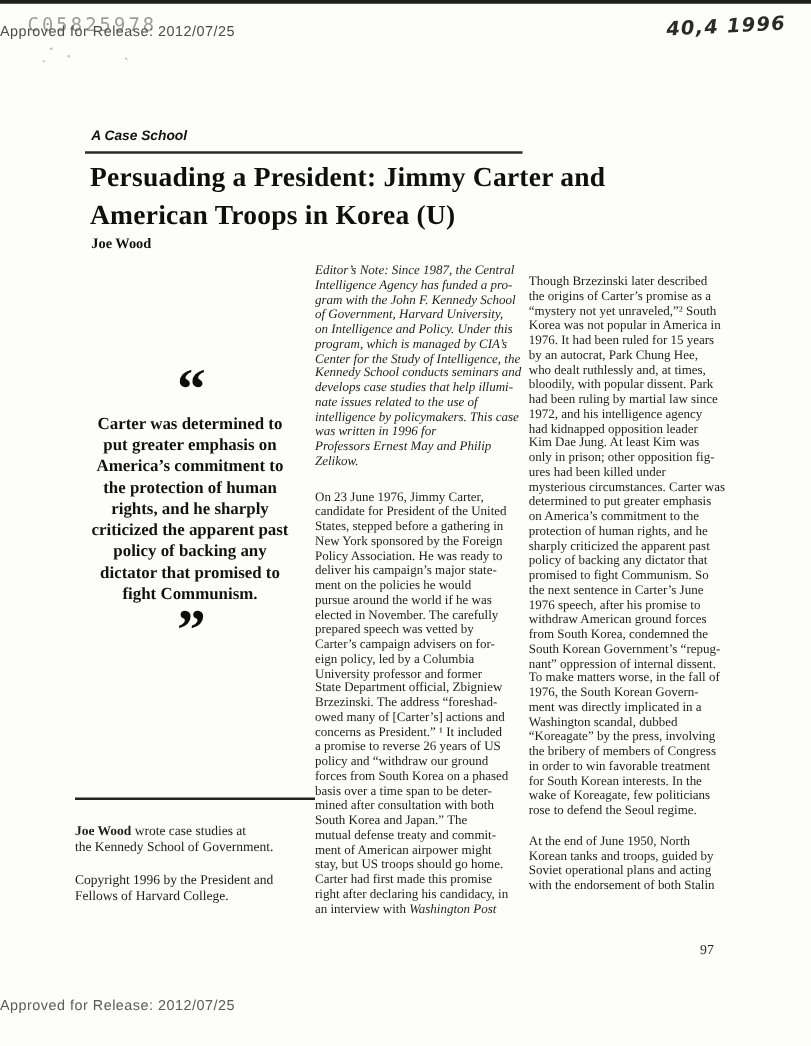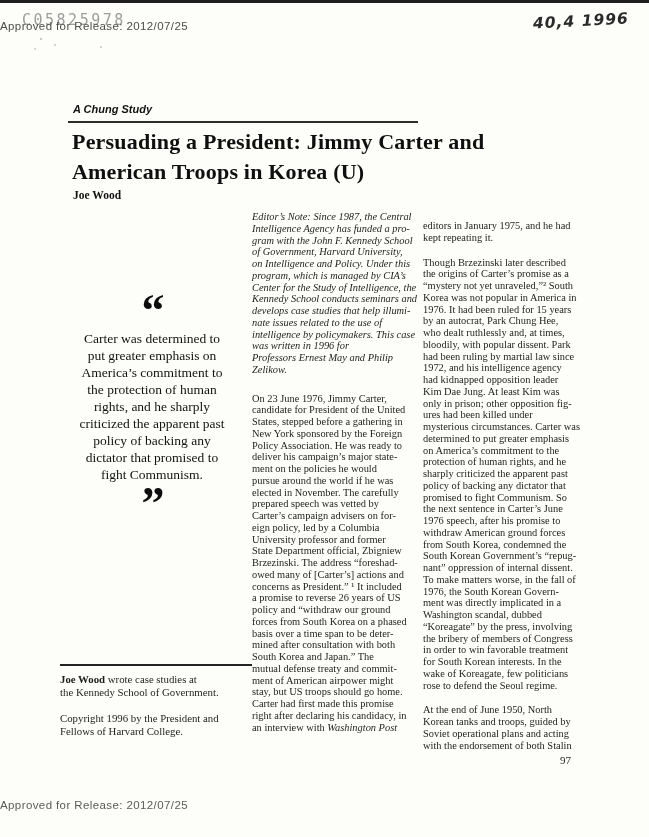--- a/index.html
+++ b/index.html
@@ -98,21 +98,21 @@
   .pq-mark {
     font-weight: bold;
     font-size: 46px;
     line-height: 36px;
     height: 36px;
     color: #0d0d0d;
     letter-spacing: -2px;
   }
   .pq-close { margin-top: 3px; }
   .pq-text {
-    font-weight: normal;
+    font-weight: bold;
     font-size: 13.5px;
     line-height: 17px;
     color: #121212;
     white-space: pre-line;
     margin-top: 1px;
   }
   .col {
     position: absolute;
     font-size: 10.4px;
     line-height: 11.75px;
@@ -121,24 +121,24 @@
   .col p {
     margin: 0 0 13px 0;
     white-space: pre-line;
   }
   .col-middle { left: 252px; top: 211px; width: 178px; }
   .col-right  { left: 423px; top: 220px; width: 190px; }
   .editors-note { font-style: italic; margin-bottom: 17px !important; }
   .ital { font-style: italic; margin-top: 19px; }
   .footer-bio {
     position: absolute;
-    left: 60px; top: 664px;
+    left: 60px; top: 638px;
     width: 192px;
     border-top: 2px solid #232323;
-    padding-top: 7px;
+    padding-top: 19px;
     font-size: 10.8px;
     line-height: 13px;
     color: #1d1d1d;
   }
   .footer-bio p { margin: 0 0 13px 0; white-space: pre-line; }
   .page-number {
     position: absolute;
     left: 560px; top: 754px;
     font-size: 11px;
     color: #2a2a2a;
@@ -148,21 +148,21 @@
 <body>
 
 <div class="page">
   <div class="scan-top-edge"></div>
 
   <div class="doc-number">C05825978</div>
   <div class="speckles"></div>
   <div class="approval-header">Approved for Release: 2012/07/25</div>
   <div class="handwritten-note">40,4 1996</div>
 
-  <div class="kicker">A Chung Study</div>
+  <div class="kicker">A Case School</div>
   <div class="kicker-rule"></div>
   <div class="article-title">Persuading a President: Jimmy Carter and
 American Troops in Korea (U)</div>
   <div class="author-byline">Joe Wood</div>
 
   <div class="pull-quote">
     <div class="pq-mark pq-open">“</div>
     <div class="pq-text">Carter was determined to
 put greater emphasis on
 America’s commitment to
@@ -215,22 +215,20 @@
 South Korea and Japan.” The
 mutual defense treaty and commit-
 ment of American airpower might
 stay, but US troops should go home.
 Carter had first made this promise
 right after declaring his candidacy, in
 an interview with</span> <span class="ital">Washington Post</span></p>
   </div>
 
   <div class="col col-right">
-    <p>editors in January 1975, and he had
-kept repeating it.</p>
     <p>Though Brzezinski later described
 the origins of Carter’s promise as a
 “mystery not yet unraveled,”² South
 Korea was not popular in America in
 1976. It had been ruled for 15 years
 by an autocrat, Park Chung Hee,
 who dealt ruthlessly and, at times,
 bloodily, with popular dissent. Park
 had been ruling by martial law since
 1972, and his intelligence agency

